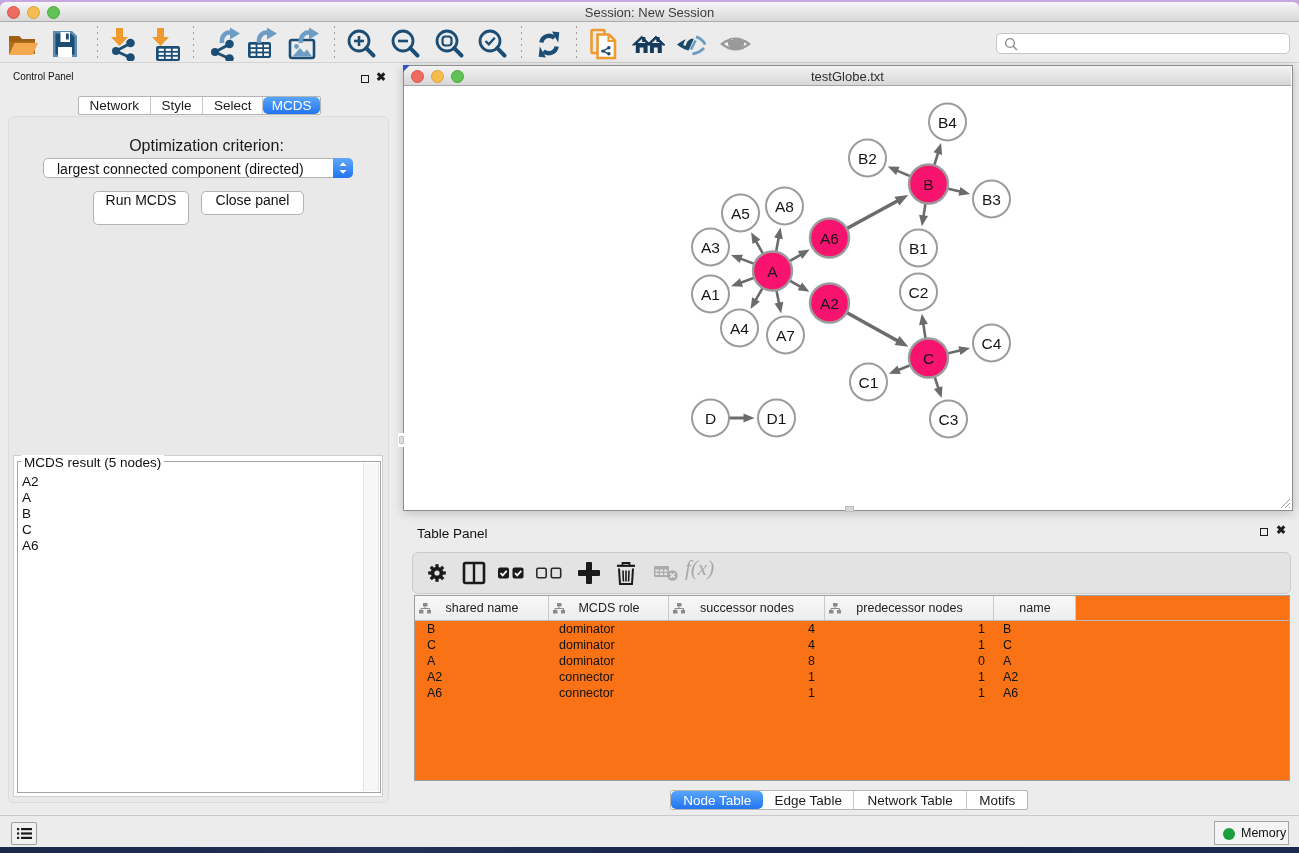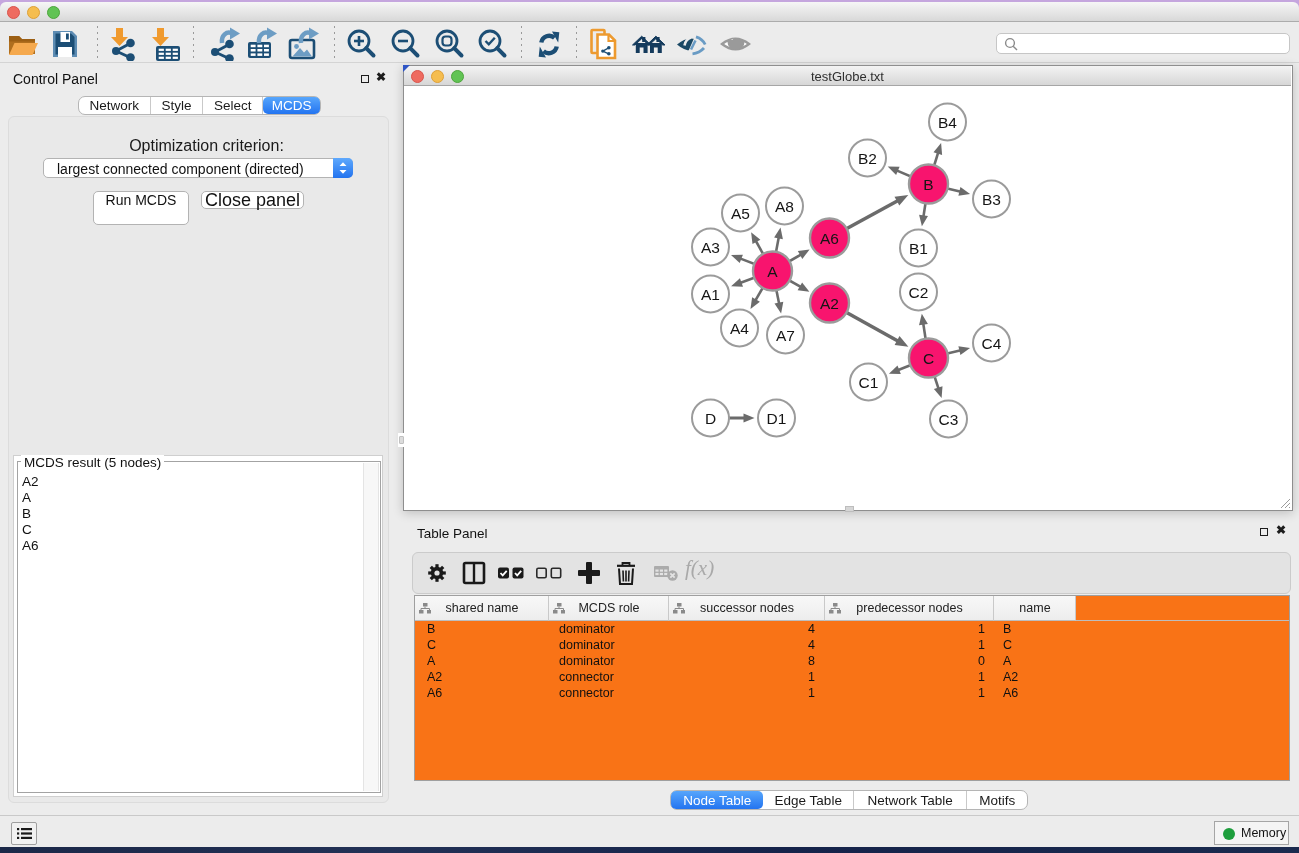--- a/index.html
+++ b/index.html
@@ -1,30 +1,31 @@
 <!DOCTYPE html>
 <html><head><meta charset="utf-8">
 <style>
 * { margin:0; padding:0; box-sizing:border-box; }
 html,body { width:1299px; height:853px; overflow:hidden; }
 body { font-family:"Liberation Sans", sans-serif; background:#ececec; position:relative; }
 .abs { position:absolute; }
-.seg { position:absolute; display:flex; border:1px solid #b5b5b5; border-radius:7px; background:#fff; overflow:visible; }
+.seg { position:absolute; display:flex; border:1px solid #b5b5b5; border-radius:2px; background:#fff; overflow:visible; }
 .seg > div { display:flex; align-items:center; justify-content:center; font-size:13.5px; color:#1a1a1a; border-right:1px solid #c9c9c9; }
 .seg > div:last-child { border-right:none; }
 .seg > div.sel { background:linear-gradient(#57a6fc,#2374f0); color:#fff; border-radius:5px; border-right:none; }
 </style></head>
 <body>
 
 <div class="abs" style="left:0;top:0;width:1299px;height:8px;background:#c5a6de;"></div>
 
 <div class="abs" style="left:0;top:2px;width:1299px;height:20px;background:linear-gradient(#f6f6f6,#d8d8d8);border-bottom:1px solid #acacac;border-radius:6px 6px 0 0;">
   <div class="abs" style="left:6.5px;top:3.5px;width:13px;height:13px;border-radius:50%;background:#ee6b60;border:1px solid #d9544c;"></div>
   <div class="abs" style="left:26.5px;top:3.5px;width:13px;height:13px;border-radius:50%;background:#f5bd4f;border:1px solid #dfa036;"></div>
   <div class="abs" style="left:46.5px;top:3.5px;width:13px;height:13px;border-radius:50%;background:#61c354;border:1px solid #4da53c;"></div>
+  <div class="abs" style="left:0;top:2.5px;width:1299px;text-align:center;font-size:13px;color:#3b3b3b;">Session: New Session</div>
 </div>
 
 <div class="abs" style="left:0;top:22px;width:1299px;height:41px;background:#ececec;border-bottom:1px solid #d4d4d4;">
 <svg class="abs" style="left:4.5px;top:5px;" width="34" height="34" viewBox="0 0 34 34">
       <path d="M4,9 L14,9 L17,12 L30,12 L30,27 L4,27 Z" fill="#b06f1e"></path>
       <path d="M4,9 L14,9 L17,12 L30,12 L30,14.5 L4,14.5 Z" fill="#9c5f14"></path>
       <polygon points="9.5,16 33,16 27.5,28 4,28" fill="#f5a94e"></polygon>
     </svg>
 <svg class="abs" style="left:48.0px;top:5px;" width="34" height="34" viewBox="0 0 34 34">
       <path d="M5,4 L24,4 L29,9 L29,30 L5,30 Z" fill="#5d8cb3"></path>
@@ -178,42 +179,42 @@
     <div class="abs" style="left:520.7px;top:4px;width:1px;height:34px;background-image:repeating-linear-gradient(#9a9a9a 0 2px, transparent 2px 6px);"></div>
     <div class="abs" style="left:576.3px;top:4px;width:1px;height:34px;background-image:repeating-linear-gradient(#9a9a9a 0 2px, transparent 2px 6px);"></div>
     <div class="abs" style="left:996px;top:11px;width:294px;height:20.5px;background:#fff;border:1px solid #c6c6c6;border-radius:5px;">
 <svg class="abs" style="left:7px;top:3px;" width="15" height="15">
         <circle cx="6" cy="6" r="4.4" fill="none" stroke="#8b8b8b" stroke-width="1.4"></circle>
         <line x1="9.2" y1="9.2" x2="13" y2="13" stroke="#8b8b8b" stroke-width="1.4"></line>
       </svg>
 </div>
 </div>
 
-<div class="abs" style="left:13px;top:71px;font-size:14px;color:#111;">Control Panel</div>
+<div class="abs" style="left:13px;top:71px;font-size:10px;color:#111;">Control Panel</div>
 <div class="abs" style="left:361px;top:75px;width:8px;height:8px;border:1.6px solid #1c1c1c;"></div>
 <div class="abs" style="left:376px;top:70px;font-size:12px;font-weight:bold;color:#1c1c1c;">✖</div>
 <div class="abs" style="left:8px;top:116px;width:381px;height:687px;background:#e9e9e9;border:1px solid #dcdcdc;border-radius:6px;"></div>
 <div class="seg" style="left:78px;top:96px;width:243px;height:19px;">
   <div style="width:72px;">Network</div>
   <div style="width:53px;">Style</div>
   <div style="width:60px;">Select</div>
   <div class="sel" style="width:57px;">MCDS</div>
 </div>
 <div class="abs" style="left:16px;top:137px;width:381px;text-align:center;font-size:16px;color:#1a1a1a;">Optimization criterion:</div>
 
 <div class="abs" style="left:43px;top:158px;width:310px;height:20px;background:#fff;border:1px solid #b3b3b3;border-radius:5px;">
   <div class="abs" style="left:13px;top:1.5px;font-size:14px;color:#111;">largest connected component (directed)</div>
   <div class="abs" style="right:-1px;top:-1px;width:20px;height:20px;background:linear-gradient(#5fa9fd,#2273ef);border-radius:0 5px 5px 0;">
     <svg width="20" height="20">
         <path d="M6.5 8 L10 4.2 L13.5 8 Z M6.5 12 L10 15.8 L13.5 12 Z" fill="#fff"></path>
       </svg>
   </div>
 </div>
 <div class="abs" style="left:93px;top:191px;width:96px;height:34px;background:#fff;border:1px solid #b3b3b3;border-radius:5px;text-align:center;font-size:14px;color:#111;line-height:16px;">Run MCDS</div>
-<div class="abs" style="left:201px;top:191px;width:103px;height:18px;background:#fff;border:1px solid #b3b3b3;border-radius:5px;text-align:center;font-size:18px;color:#111;line-height:16px;">Close panel</div>
+<div class="abs" style="left:201px;top:191px;width:103px;height:24px;background:#fff;border:1px solid #b3b3b3;border-radius:5px;text-align:center;font-size:14px;color:#111;line-height:16px;">Close panel</div>
 
 <div class="abs" style="left:13px;top:455px;width:370px;height:342px;background:#fff;border:1px solid #cfcfcf;"></div>
 <div class="abs" style="left:17px;top:461px;width:364px;height:332px;border:1px solid #a3a3a3;"></div>
 <div class="abs" style="left:363px;top:463px;width:16px;height:328px;background:#f7f7f7;border-left:1px solid #e4e4e4;border-right:1px solid #e4e4e4;"></div>
 <div class="abs" style="left:21px;top:455px;background:#fff;padding:0 3px;font-size:13.5px;color:#111;">MCDS result (5 nodes)</div>
 <div class="abs" style="left:22px;top:474px;font-size:13.5px;color:#111;line-height:16px;">A2<br>A<br>B<br>C<br>A6</div>
 
 <div class="abs" style="left:403px;top:65px;width:890px;height:446px;background:#fff;border:1px solid #8e8e8e;box-shadow:0 2px 10px rgba(0,0,0,0.20);">
   <div class="abs" style="left:0;top:0;width:887px;height:20px;background:linear-gradient(#f3f3f3,#d7d7d7);border-bottom:1px solid #a6a6a6;">
     <div class="abs" style="left:7.2px;top:3.5px;width:13px;height:13px;border-radius:50%;background:#ee6b60;border:1px solid #d9544c;"></div>

